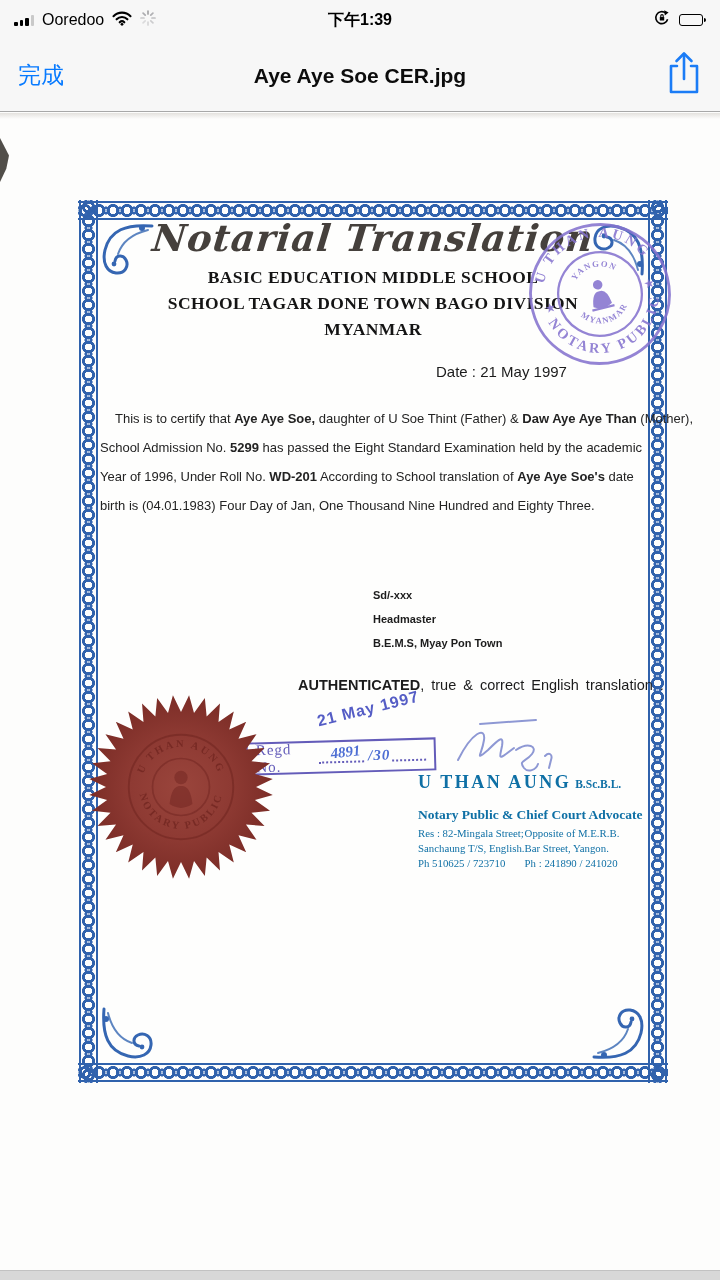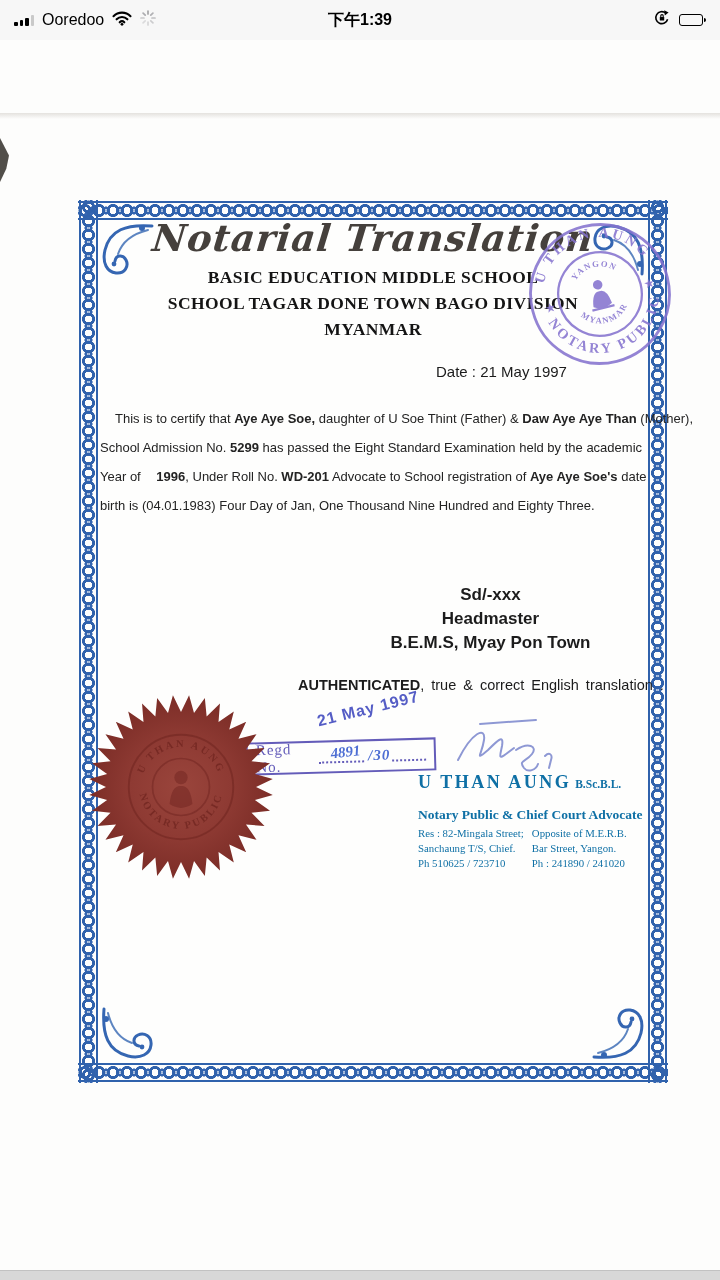--- a/index.html
+++ b/index.html
@@ -65,42 +65,42 @@
 
   .cert-title{position:absolute;left:0;top:16px;width:590px;text-align:center;
     font-family:"DejaVu Serif",serif;font-style:italic;font-weight:700;font-size:37px;
     color:#45403c;letter-spacing:1px;transform:skewX(-6deg);}
   .school{position:absolute;left:0;top:64px;width:590px;text-align:center;
     font-family:"Liberation Serif",serif;font-weight:700;font-size:17.5px;color:#141414;line-height:26px;letter-spacing:.4px;}
   .date-line{position:absolute;left:358px;top:163px;font-size:15px;font-weight:400;color:#1b1b1b;white-space:nowrap;}
   .body-text{position:absolute;left:22px;top:204px;font-size:13px;color:#232323;line-height:29px;}
   .body-line{white-space:nowrap;}
   .body-line:first-child{text-indent:15px;}
-  .sig-block{position:absolute;left:295px;top:383px;width:235px;text-align:center;
-    font-size:17px;color:#1c1c1c;line-height:24px;font-weight:600;}
+  .sig-block{position:absolute;left:295px;top:383px;width:235px;text-align:left;
+    font-size:11px;color:#1c1c1c;line-height:24px;font-weight:600;}
   .auth-line{position:absolute;left:220px;top:477px;font-size:14.5px;color:#1c1c1c;white-space:nowrap;word-spacing:3px;}
 
   
   .date-stamp{position:absolute;left:238px;top:500px;transform:rotate(-14deg);
     font-size:16px;font-weight:700;color:#4750c1;letter-spacing:1px;opacity:.92;white-space:nowrap;}
   .regd-stamp{position:absolute;left:168px;top:540px;width:190px;height:33px;border:2.5px solid #574fb4;
     transform:rotate(-1.6deg);display:flex;align-items:center;padding:0 8px;box-sizing:border-box;
     color:#574fb4;font-family:"Liberation Serif",serif;font-size:15px;letter-spacing:1px;opacity:.92;}
   .regd-num{color:#3f62d0;font-style:italic;font-weight:700;font-size:15px;letter-spacing:0;
     display:inline-block;transform:rotate(-5deg) translateY(-4px);margin-left:10px;}
   .regd-dots{display:inline-block;width:46px;border-bottom:2px dotted #574fb4;height:10px;margin-left:-42px;}
   .regd-suffix{color:#3f62d0;font-style:italic;font-weight:700;margin-left:4px;}
   .regd-dots2{display:inline-block;width:34px;border-bottom:2px dotted #574fb4;height:10px;margin-left:2px;}
   .signature{position:absolute;left:372px;top:518px;opacity:.85;}
   .notary{position:absolute;left:340px;top:572px;width:258px;color:#0369a1;
     font-family:"Liberation Serif",serif;opacity:.95;}
   .notary .n-name{font-size:18px;font-weight:700;letter-spacing:2.5px;white-space:nowrap;}
   .notary .n-degree{font-size:11.5px;font-weight:700;letter-spacing:0;}
   .notary .n-title{font-size:13.5px;font-weight:700;margin-top:14px;white-space:nowrap;}
-  .notary .cols{display:flex;gap:8px;margin-top:3px;}
+  .notary .cols{display:flex;margin-top:3px;}
   .notary .col{font-size:10.8px;line-height:15px;white-space:nowrap;}
   .round-stamp{position:absolute;right:-8px;top:18px;opacity:.88;}
   .red-seal{position:absolute;left:8px;top:492px;}
 
   .photo-shadow{position:absolute;left:0;top:0;width:720px;height:6px;
     background:linear-gradient(#e4e2de,rgba(255,255,255,0));}
 </style>
 </head>
 <body>
 
@@ -148,20 +148,33 @@
           <path d="M7.8,8 v-1.2 a1.2,1.2 0 0 1 2.4,0 v1.2" fill="none" stroke="#000" stroke-width="1.1"></path>
         </svg>
       </span>
       <span class="batt">
         <span class="shell"><span class="chg"></span></span>
           <span class="tip"></span>
       </span>
     </div>
   </div>
 
+  <div class="nav-bar">
+    <span class="nav-done">完成</span>
+    <span class="nav-title">Aye Aye Soe CER.jpg</span>
+    <span class="nav-share">
+      <svg width="36" height="46" viewBox="0 0 36 46">
+        <g fill="none" stroke="#1b7cf6" stroke-width="2.6" stroke-linejoin="round" stroke-linecap="round">
+          <path d="M11,16 H5 V42 H31 V16 H25"></path>
+          <path d="M18,29 V4"></path>
+          <path d="M10.5,11 L18,3.5 L25.5,11"></path>
+        </g>
+      </svg>
+    </span>
+  </div>
 
   <div class="viewport">
     <div class="photo-shadow"></div>
     <div class="scan-mark"></div>
     <div class="speck" style="left:238px;top:915px;width:4px;height:4px;"></div>
     <div class="speck" style="left:312px;top:935px;width:3px;height:3px;"></div>
 
     <div class="cert">
 
       <div class="bd bd-h bd-top"></div>
@@ -237,21 +250,21 @@
           <path d="M70,92 Q72,76 80,77 Q88,76 90,92 Q80,98 70,92 Z" stroke="none"></path>
           <path d="M68,95 h24" stroke-width="2.5"></path>
         </g>
       </svg>
 
       <div class="date-line">Date :  21 May 1997</div>
 
       <div class="body-text">
         <div class="body-line"><span>This is to certify that </span><span style="font-weight: 700;">Aye Aye Soe,</span><span> daughter of </span><span style="font-weight: 400;">U Soe Thint</span><span> (Father) &amp; </span><span style="font-weight: 700;">Daw Aye Aye Than</span><span> (Mother),</span></div>
         <div class="body-line"><span>School Admission No. </span><span style="font-weight: 700; margin-top: 41px;">5299</span><span> has passed the Eight Standard Examination held by the academic</span></div>
-        <div class="body-line"><span>Year of </span><span style="font-weight: 700; margin-left: 12px;">1996</span><span>, Under Roll No. </span><span style="font-weight: 700;">WD-201</span><span>  Advocate to School registration of </span><span style="font-weight: 700;">Aye Aye Soe's</span><span> date</span></div>
+        <div class="body-line"><span>Year of </span><span style="font-weight: 400;">1996</span><span>, Under Roll No. </span><span style="font-weight: 700;">WD-201</span><span>  According to School translation of </span><span style="font-weight: 700;">Aye Aye Soe's</span><span> date</span></div>
         <div class="body-line"><span>birth is </span><span style="font-weight: 400;">(04.01.1983)</span><span> Four Day of Jan, One Thousand Nine Hundred and Eighty Three.</span></div>
       </div>
 
       <div class="sig-block">
         <div>Sd/-xxx</div>
         <div>Headmaster</div>
         <div>B.E.M.S, Myay Pon Town</div>
       </div>
 
       <div class="auth-line"><span style="font-weight: 700;">AUTHENTICATED</span><span>, true &amp; correct English translation .</span></div>
@@ -277,21 +290,21 @@
 
       <div class="notary">
         <div>
           <span class="n-name">U THAN AUNG</span>
           <span class="n-degree">B.Sc.B.L.</span>
         </div>
         <div class="n-title">Notary Public &amp; Chief Court Advocate</div>
         <div class="cols">
           <div class="col">
             <div>Res : 82-Mingala Street;</div>
-            <div>Sanchaung T/S, Chief.</div>
+            <div>Sanchaung T/S, English.</div>
             <div>Ph   510625 / 723710</div>
           </div>
           <div class="col">
             <div>Opposite of M.E.R.B.</div>
             <div>Bar Street, Yangon.</div>
             <div>Ph : 241890 / 241020</div>
           </div>
         </div>
       </div>
 

